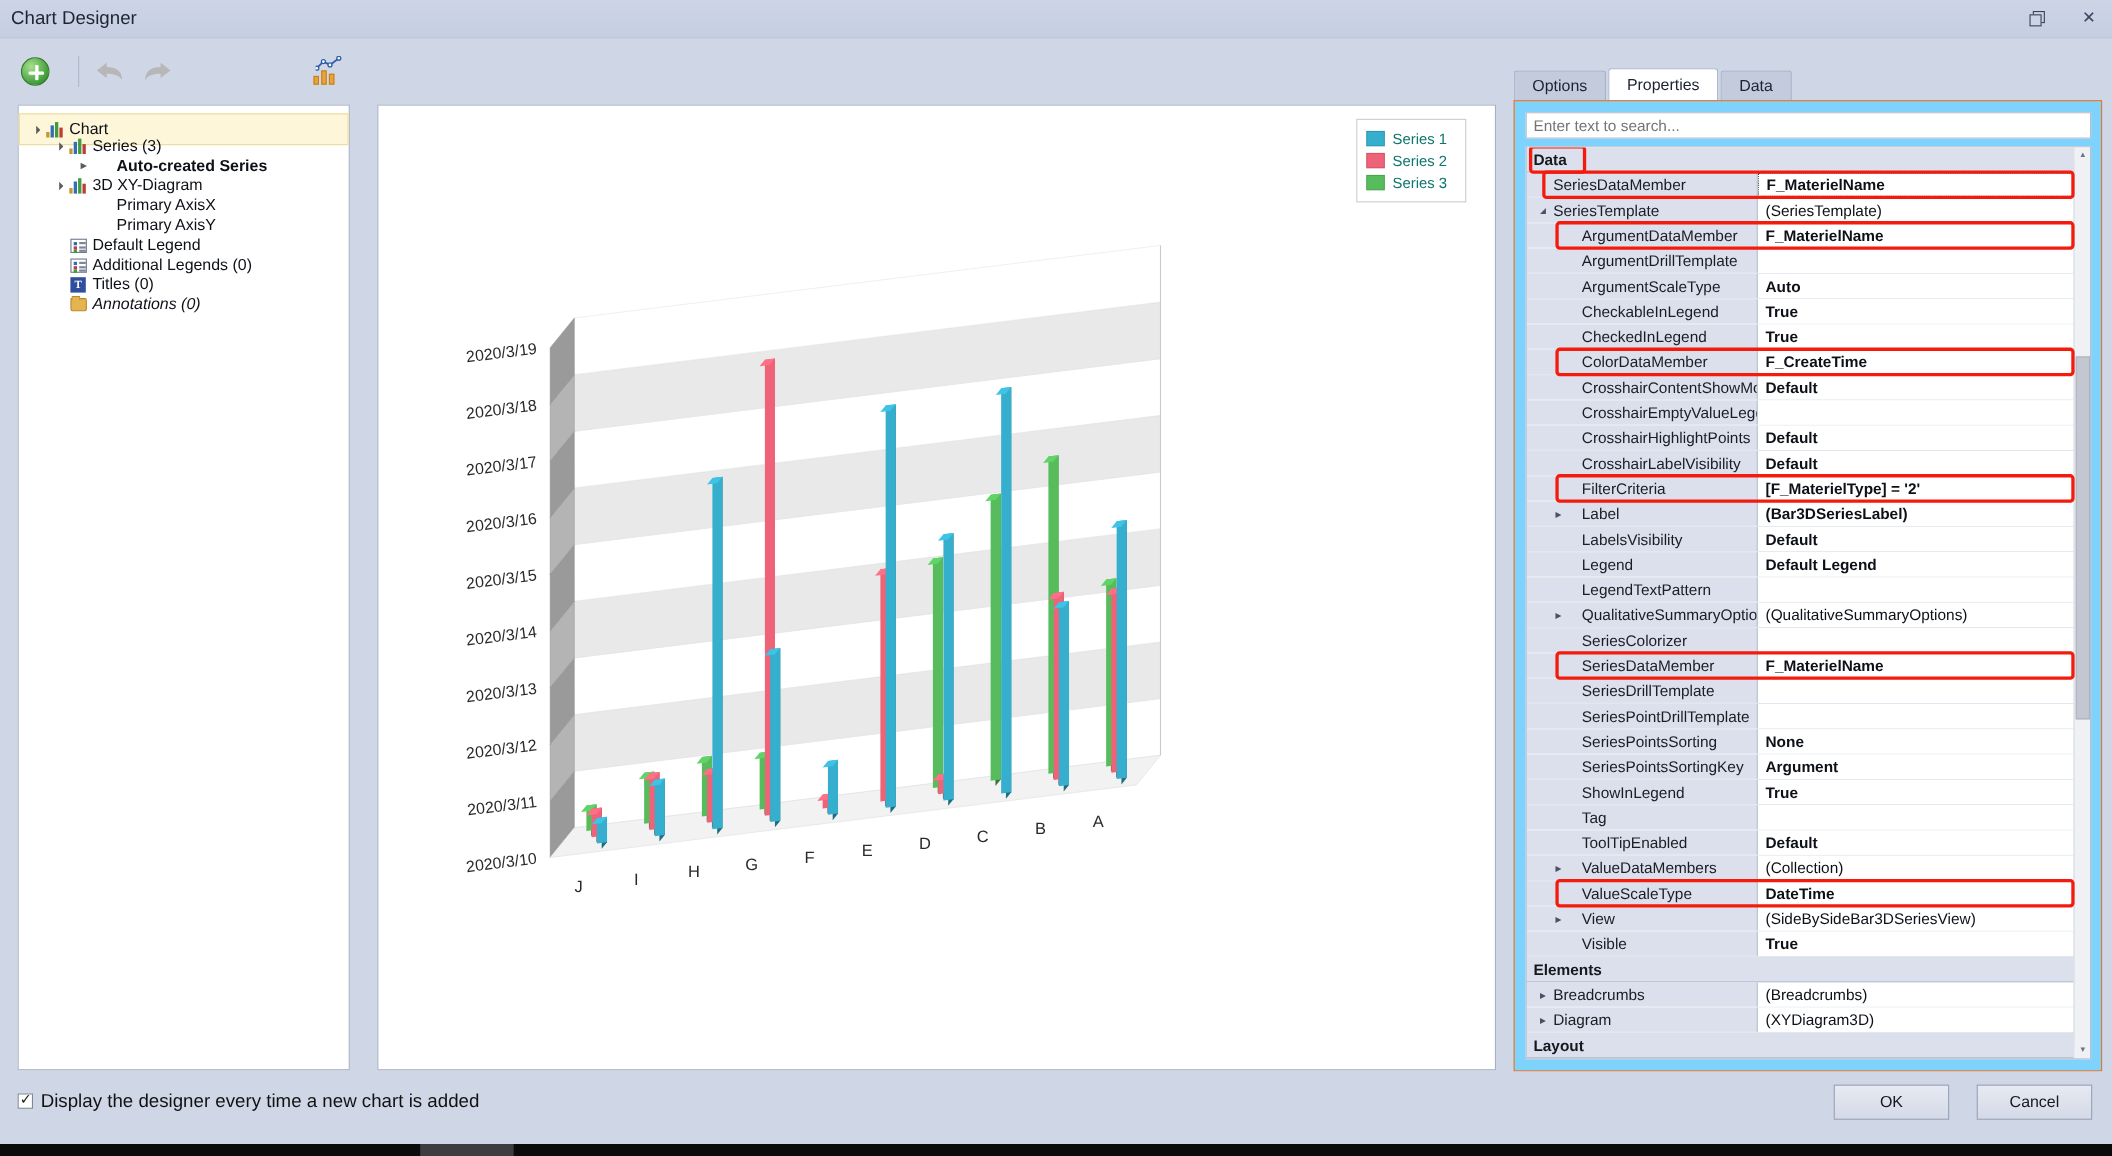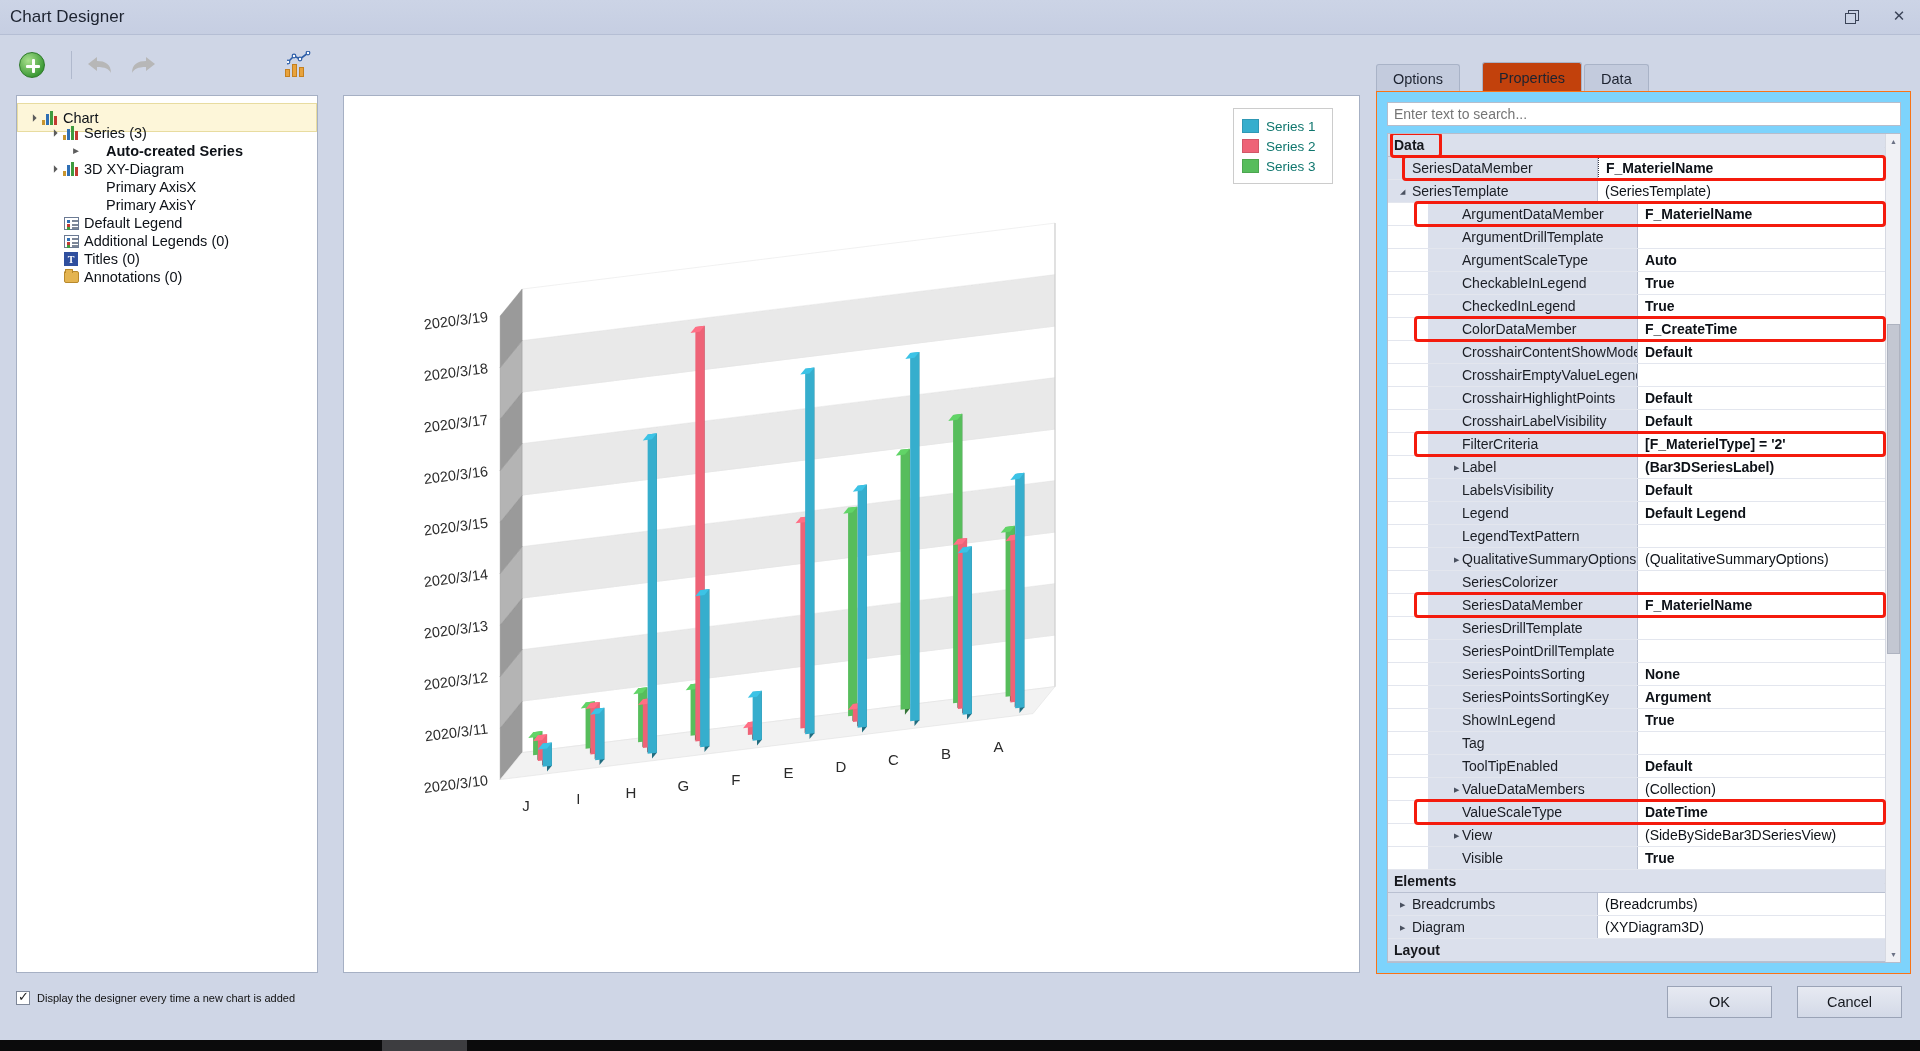--- a/index.html
+++ b/index.html
@@ -122,21 +122,21 @@
   #right-panel{
     position:absolute; left:1376px; top:62px; width:535px; height:912px;
   }
   #tabs{ position:absolute; left:0; top:0; height:30px; display:flex; align-items:flex-end;}
   .tab{
     height:28px; padding:0 16px; display:flex; align-items:center;
     font-size:14.5px; color:#1d2330; background:#c3cbdd;
     border:1px solid #a9b3c7; border-bottom:none;
     margin-right:2px; border-radius:3px 3px 0 0; cursor:default;
   }
-  .tab.active{ background:#c2410c; height:30px;margin-left:20px; }
+  .tab.active{ background:#ffffff; height:30px; }
 
   #prop-box{
     position:absolute; left:0; top:29px; width:535px; height:883px;
     background:#7dd3fc; border:1px solid #f97316;
   }
   #search-wrap{ position:absolute; left:10px; top:10px; width:514px; height:24px; }
   #search-input{
     width:100%; height:100%; border:1px solid #b6bdcc; background:#fff;
     font-size:14px; color:#9aa0ab; padding:0 6px;
     font-family:"Liberation Sans", sans-serif;
@@ -150,21 +150,21 @@
     background:#dbe0ec; border-bottom:1px solid #b9c0d1;
     font-size:14px; font-weight:bold; color:#16181d; padding-left:6px;
   }
   .cat-row .chev{ position:absolute; right:8px; font-size:9px; color:#4b5160; }
   .p-row{ height:23px; display:flex; border-bottom:1px solid #e3e6ee; }
   .p-name{
     width:210px; min-width:210px; background:#dbe0ec; border-right:1px solid #b9c0d1;
     display:flex; align-items:center; font-size:14px; color:#1a1d24;
     padding-left:24px; position:relative; overflow:hidden; white-space:nowrap;
   }
-  .p-row.lvl2 .p-name{ padding-left:34px;margin-left:40px; }
+  .p-row.lvl2 .p-name{ padding-left:50px; }
   .p-name .exp{ position:absolute; font-size:7px; color:#4a5160; top:8px; }
   .p-row.lvl1 .p-name .exp{ left:12px; }
   .p-row.lvl2 .p-name .exp{ left:26px; }
   .p-val{
     flex:1; display:flex; align-items:center; font-size:14px; color:#0d1117;
     padding-left:7px; background:#fff; white-space:nowrap; overflow:hidden;
   }
   .p-val.b{ font-weight:bold; }
   .p-row.editing .p-val{ border:1px dotted #3a3f4b; }
   .p-row.editing .p-val .dd{ margin-left:auto; margin-right:6px; font-size:9px; color:#50586a;}
@@ -186,21 +186,21 @@
 
   
   .hl{ position:absolute; border:3px solid #f41b0d; border-radius:4px;
        pointer-events:none; z-index:40; }
 
   
   #footer{ position:absolute; left:0; top:974px; width:1920px; height:77px; background:#cfd6e6;}
   #chk-wrap{ position:absolute; left:16px; top:17px; display:flex; align-items:center; cursor:default;}
   .chkbox{ width:14px; height:14px; background:#fff; border:1px solid #7e8798; position:relative; margin-right:7px;}
   .chkbox:after{ content:"✓"; position:absolute; left:1px; top:-3px; font-size:13px; color:#222; }
-  #chk-wrap .lbl{ font-size:11px; color:#111; }
+  #chk-wrap .lbl{ font-size:17px; color:#111; }
   .dlg-btn{
     position:absolute; top:12px; width:105px; height:32px;
     background:linear-gradient(#e7eaf2,#d3d9e7); border:1px solid #9aa3b6;
     font-size:14.5px; color:#15181f; display:flex; align-items:center; justify-content:center;
     cursor:default;
   }
   #btn-ok{ right:148px; } #btn-cancel{ right:18px; }
 
   #taskbar{ position:absolute; left:0; top:1040px; width:1920px; height:11px; background:#0b0b0c;}
   #taskbar .tb-hl{ position:absolute; left:382px; top:0; width:85px; height:11px; background:#3d3d40;}
@@ -329,21 +329,21 @@
       </span>
       <span>Additional Legends (0)</span>
     </div>
     <div class="tree-item" style="position: absolute; top: 152px; left: 30px;">
       <span class="tw-exp"></span>
       <span class="ic">
         <span class="ic-title">T</span>
       </span>
       <span>Titles (0)</span>
     </div>
-    <div class="tree-item" style="position: absolute; top: 170px; left: 30px;">
+    <div class="tree-item" style="position: absolute; top: 170px; left: 30px; font-style: italic;">
       <span class="tw-exp"></span>
       <span class="ic">
         <span class="ic-folder"></span>
       </span>
       <span>Annotations (0)</span>
     </div>
   </div>
 
 <div id="chart-panel">
   <svg id="chart-svg" width="1015" height="876">

